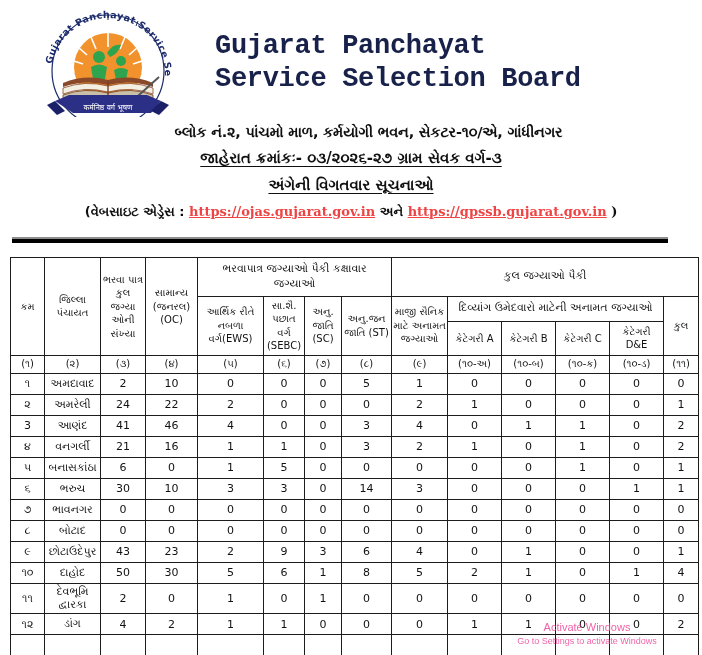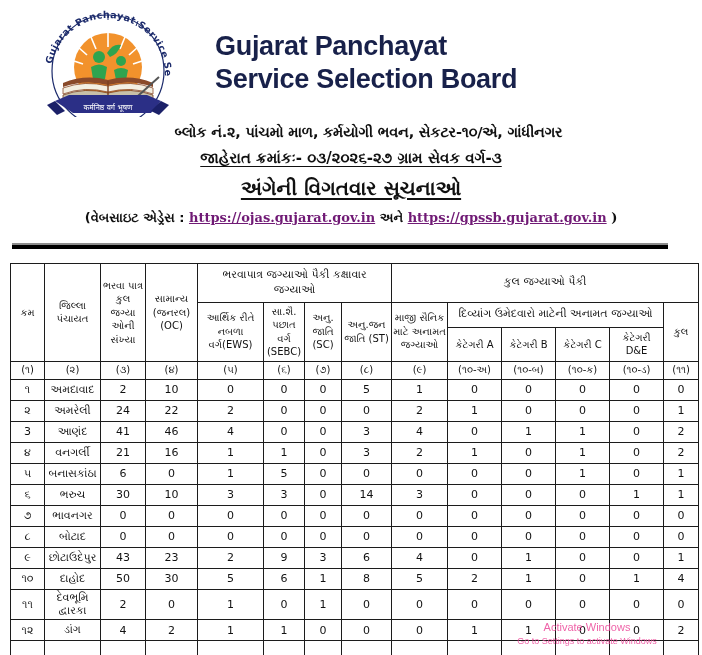--- a/index.html
+++ b/index.html
@@ -27,21 +27,21 @@
     width: 215px;
     display: flex;
     justify-content: center;
     align-items: center;
   }
   .logo {
     width: 150px; height: 108px;
     position: relative;
   }
   .org-title {
-    font-family: Liberation Sans, sans-serif;
+    font-family: Liberation Mono, monospace;
     font-weight: bold;
     font-size: 27px;
     line-height: 1.22;
     color: #18214a;
     letter-spacing: -0.3px;
   }
 
   
   .addr-block {
     text-align: center;
@@ -58,34 +58,34 @@
   .notice-line {
     font-family: "DejaVu Sans", sans-serif;
     font-size: 15px;
     font-weight: bold;
     margin: 8px 0 0 0;
     text-decoration: underline;
     text-underline-offset: 3px;
   }
   .subject-line {
     font-family: "DejaVu Sans", sans-serif;
-    font-size: 20px;
+    font-size: 15px;
     font-weight: bold;
     margin: 9px 0 0 0;
     text-decoration: underline;
     text-underline-offset: 3px;
   }
   .web-line {
     font-family: "DejaVu Serif", serif;
     font-size: 13px;
     font-weight: bold;
     margin: 10px 0 0 0;
   }
   .web-line .url {
-    color: #701a75;
+    color: #ef4444;
     text-decoration: underline;
   }
   .web-line .guj { font-family: "DejaVu Sans", sans-serif; }
 
   
   .divider {
     margin: 17px 12px 0 12px;
     width: 656px;
     border-top: 2px solid #8d8d8d;
     border-bottom: 4px solid #000000;

